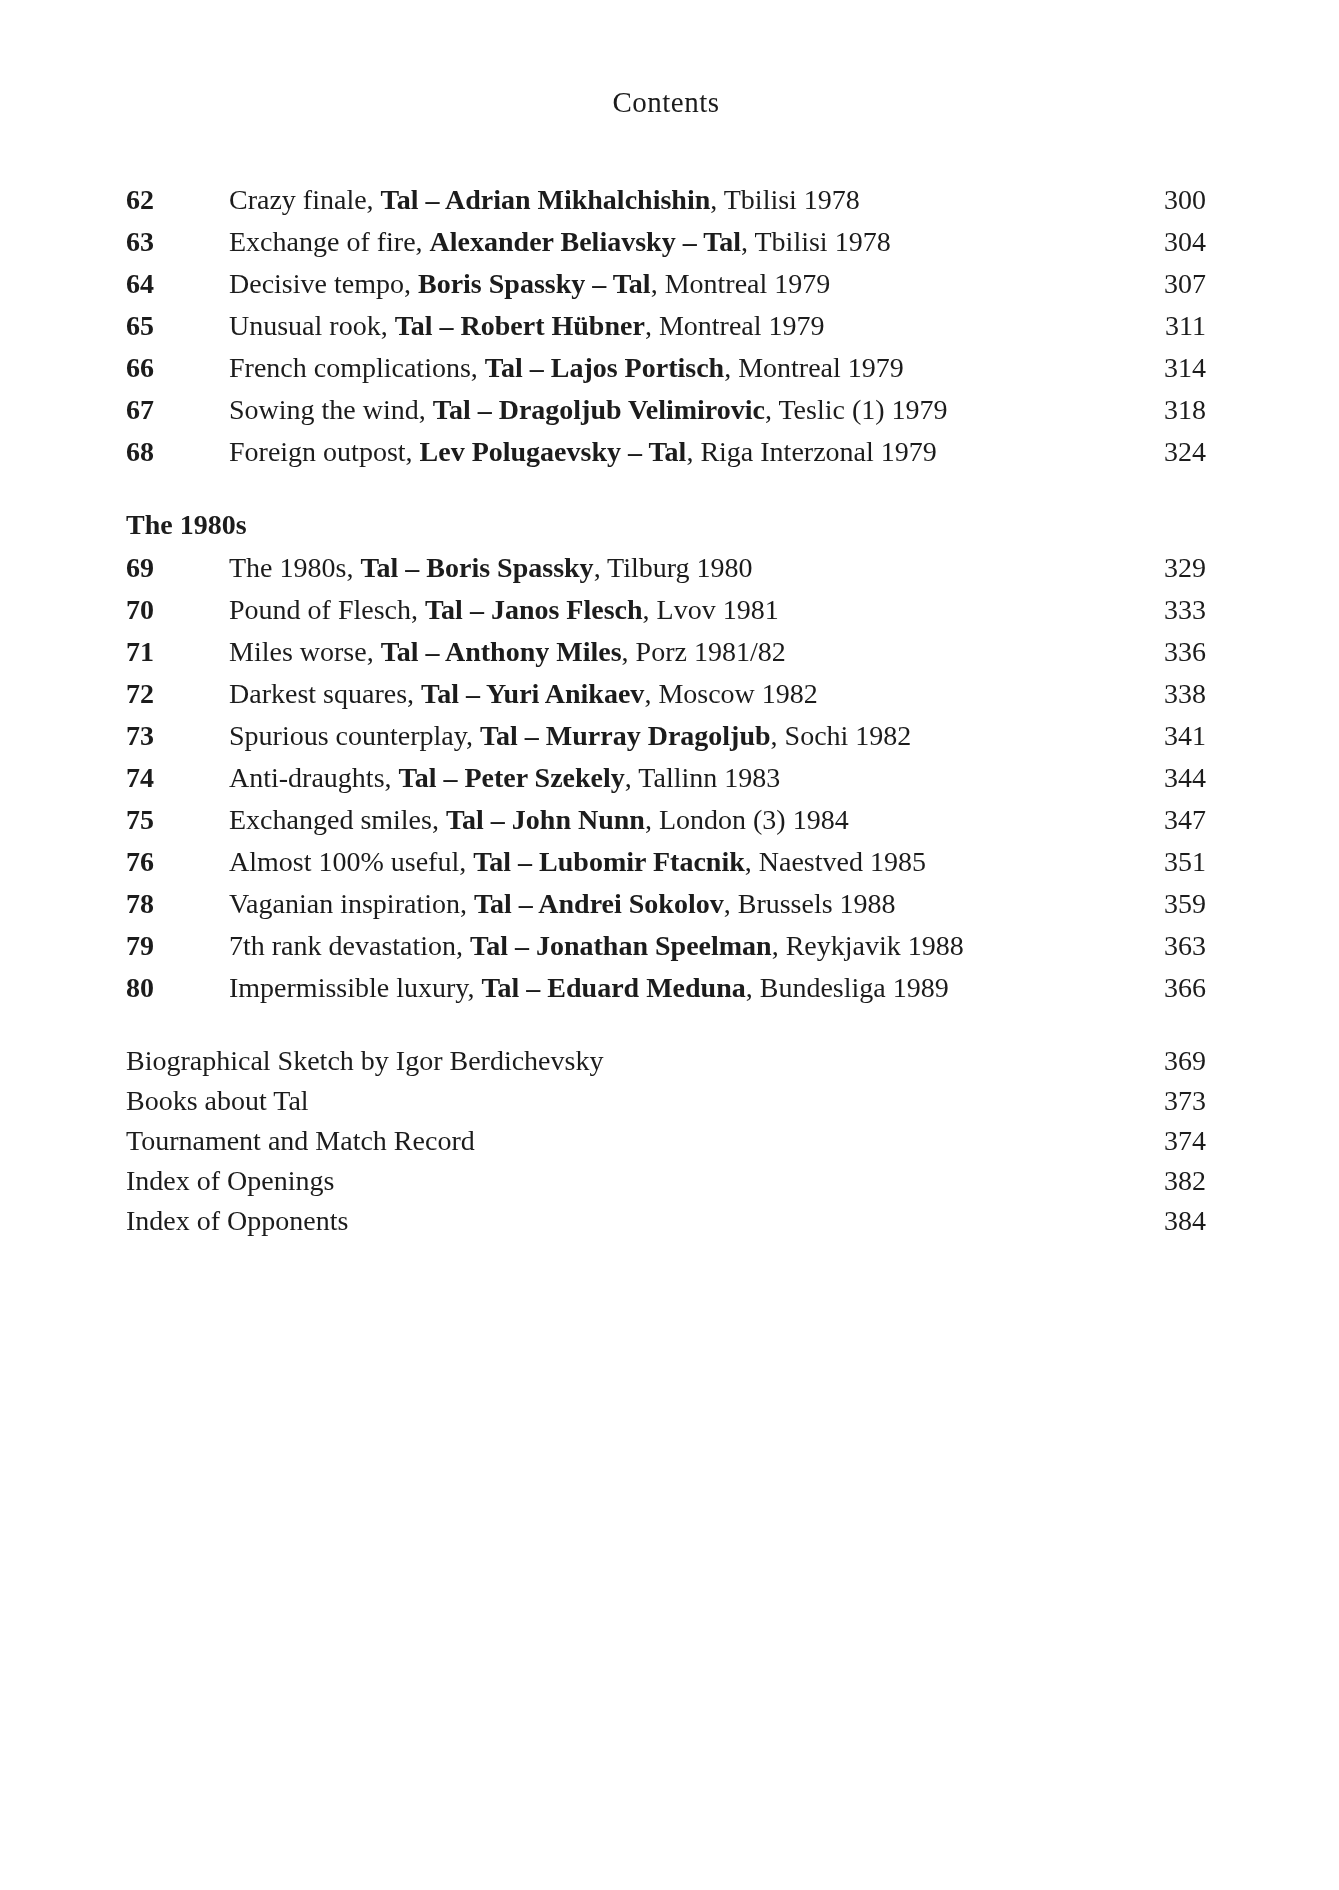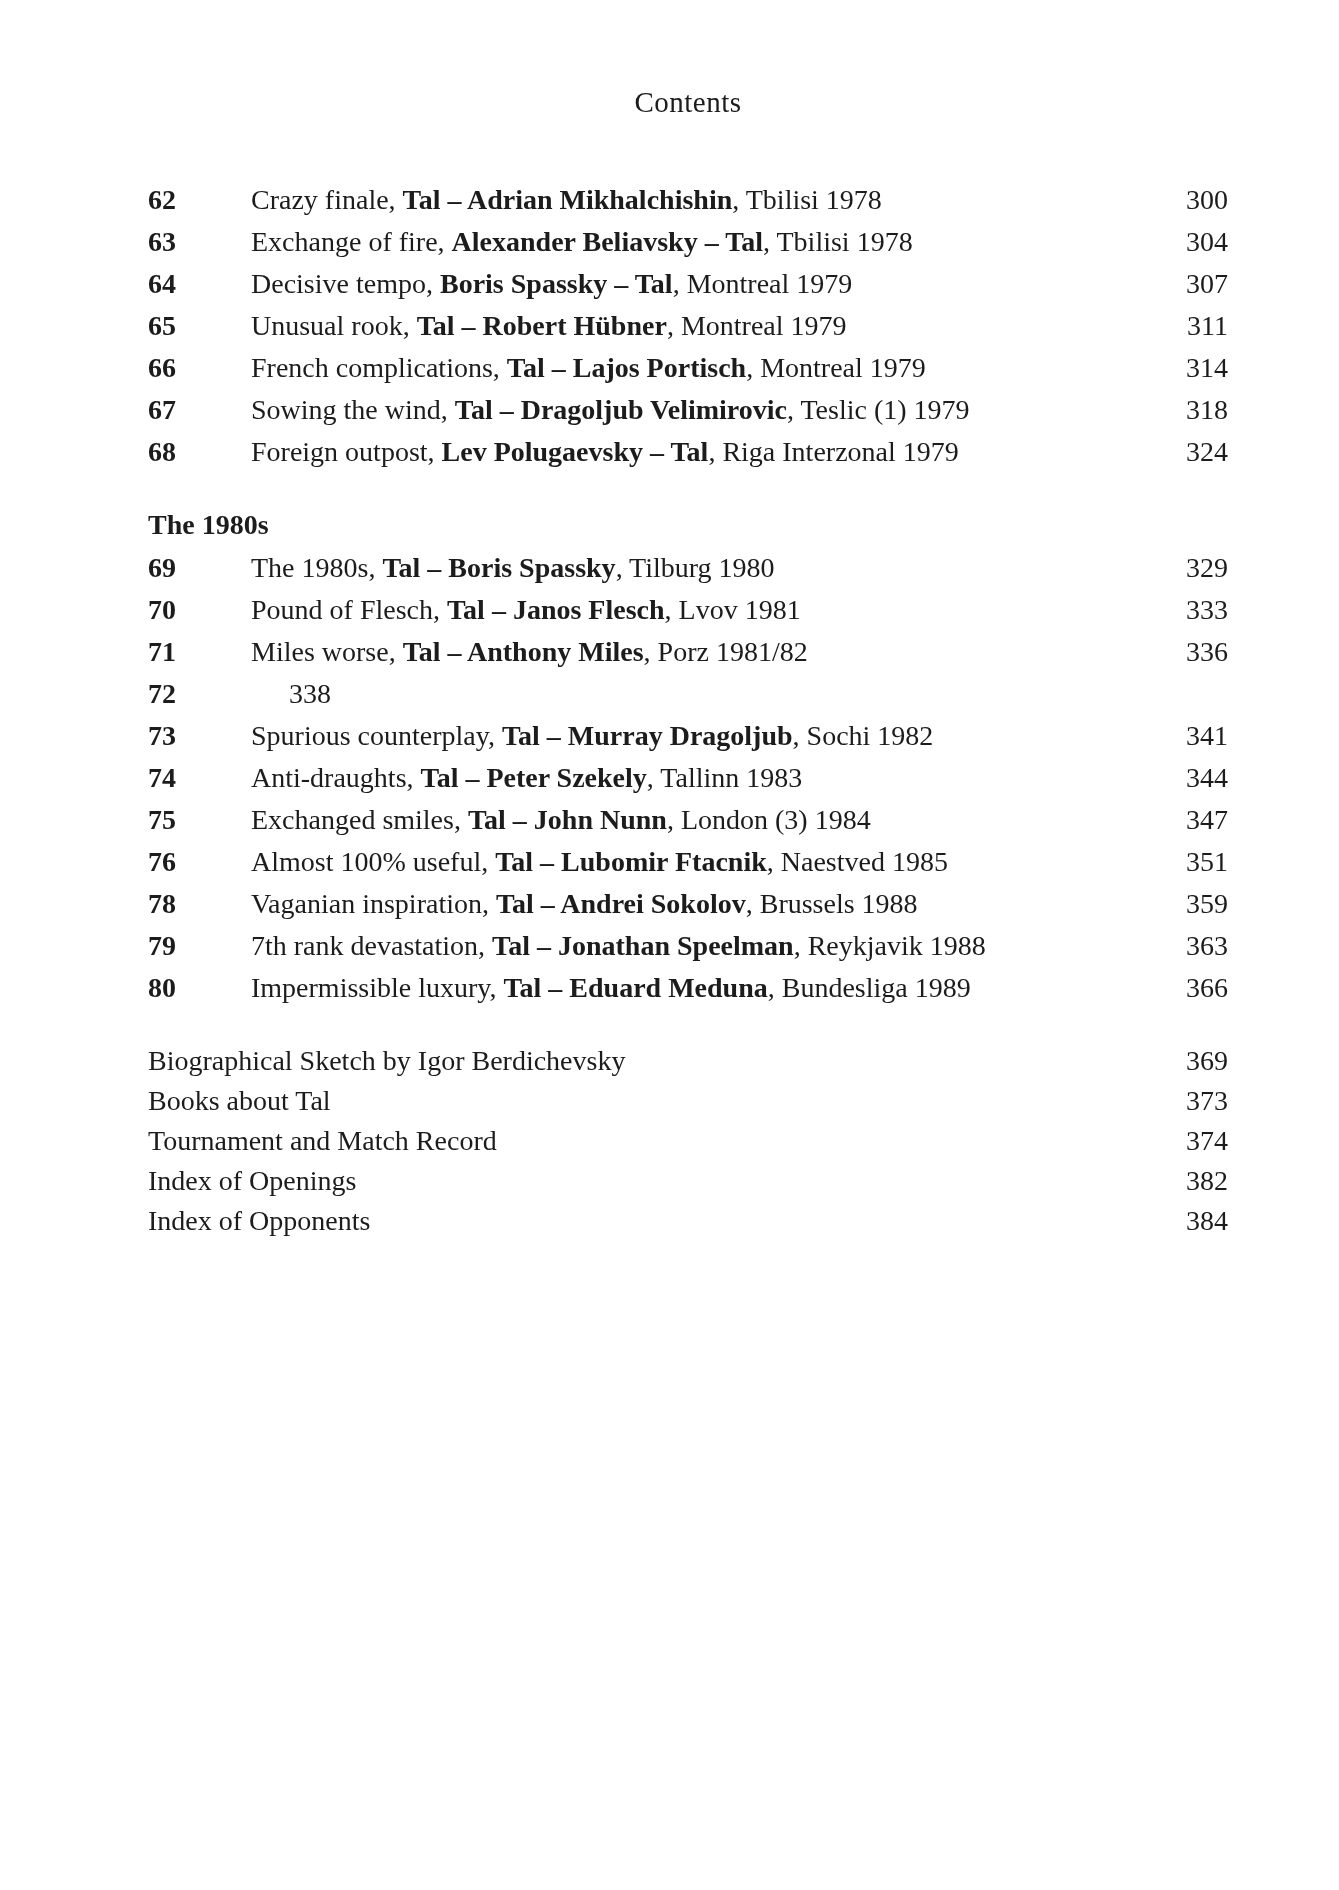--- a/index.html
+++ b/index.html
@@ -18,41 +18,42 @@
 
   .page {
     position: absolute;
     inset: 0;
     background: #ffffff;
     overflow: hidden;
   }
 
   .content {
     position: absolute;
-    left: 148px;
+    left: 126px;
     top: 0;
     width: 1080px; 
   }
 
   .page-title {
     margin-top: 86px;
     text-align: center;
     font-size: 29px;
     font-weight: normal;
     letter-spacing: 0.5px;
   }
 
   .toc-list { margin-top: 60px; }
 
   .toc-row {
     display: flex;
     align-items: baseline;
     height: 42px;
     line-height: 42px;
     font-size: 28px;
+    justify-content: space-between;
   }
 
   .game-number {
     width: 103px;
     flex: 0 0 103px;
     font-weight: bold;
   }
 
   .game-title {
     flex: 1 1 auto;
@@ -165,20 +166,21 @@
   </div>
 
   <div class="toc-row">
     <span class="game-number">71</span>
     <span class="game-title"><span class="game-title-prefix">Miles worse, </span><span class="game-players">Tal – Anthony Miles</span><span class="game-title-suffix">, Porz 1981/82</span></span>
     <span class="game-page">336</span>
   </div>
 
   <div class="toc-row">
     <span class="game-number">72</span>
+    <span class="game-title"><span class="game-title-prefix">Darkest squares, </span><span class="game-players">Tal – Yuri Anikaev</span><span class="game-title-suffix">, Moscow 1982</span></span>
     <span class="game-page">338</span>
   </div>
 
   <div class="toc-row">
     <span class="game-number">73</span>
     <span class="game-title"><span class="game-title-prefix">Spurious counterplay, </span><span class="game-players">Tal – Murray Dragoljub</span><span class="game-title-suffix">, Sochi 1982</span></span>
     <span class="game-page">341</span>
   </div>
 
   <div class="toc-row">

